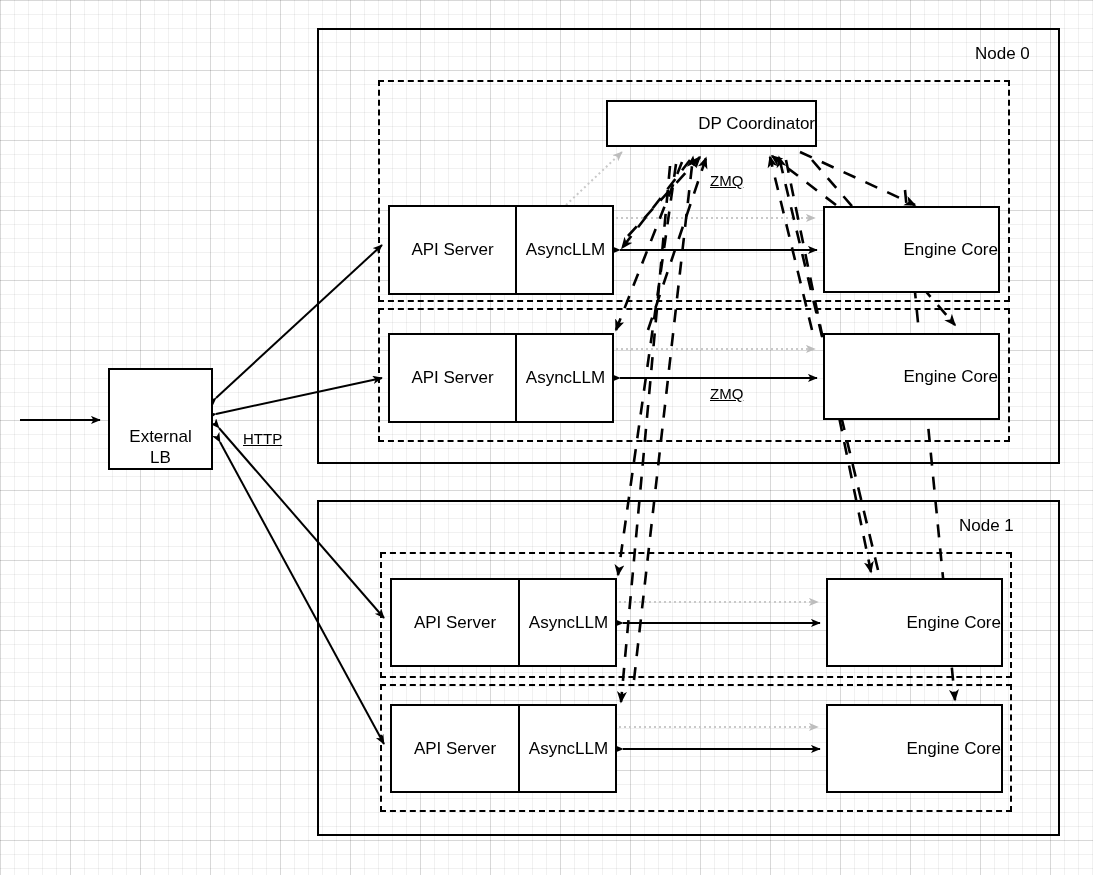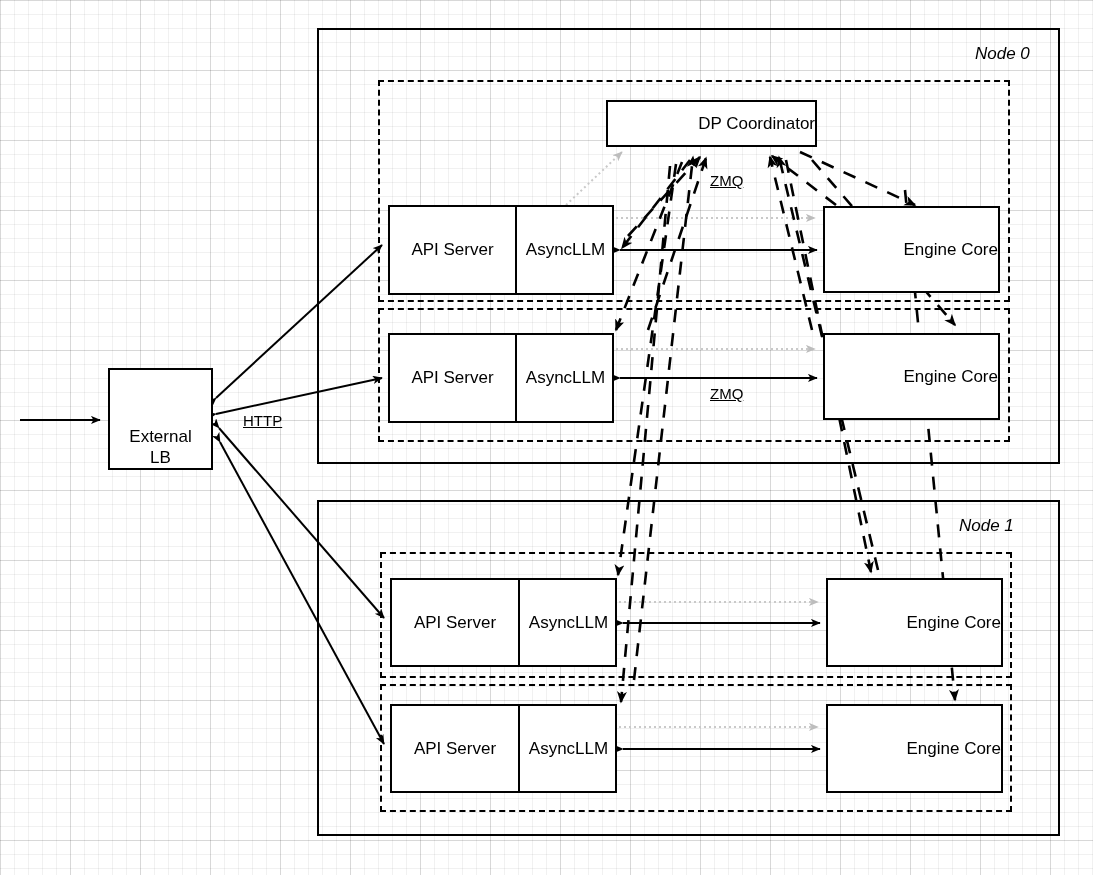--- a/index.html
+++ b/index.html
@@ -49,21 +49,21 @@
     position:absolute;box-sizing:border-box;
     border:2.5px solid #000;background:transparent;
     z-index:1;
   }
   .dashgrp{
     position:absolute;box-sizing:border-box;
     border:2.5px dashed #000;background:transparent;
     z-index:2;
   }
   .nodelabel{
-    position:absolute;font-size:17px;color:#000;z-index:6;font-style:italic;
+    position:absolute;font-size:17px;color:#000;z-index:6;
   }
   .edgelabel{
     position:absolute;font-size:15px;color:#000;z-index:7;
     background:transparent;
     text-decoration:underline;
   }
 </style>
 </head>
 <body>
 
@@ -235,17 +235,17 @@
       <span>API Server</span>
     </div>
     <div class="cell" style="width:97px;">
       <span>AsyncLLM</span>
     </div>
   </div>
   <div class="box" style="left:826px;top:704px;width:177px;height:89px;">
     <span class="lbl">Engine Core</span>
   </div>
 
-  <div class="edgelabel" style="left:243px;top:412px;">HTTP</div>
+  <div class="edgelabel" style="left:243px;top:430px;">HTTP</div>
   <div class="edgelabel" style="left:710px;top:172px;">ZMQ</div>
   <div class="edgelabel" style="left:710px;top:385px;">ZMQ</div>
 
 </div>
 
 </body></html>

